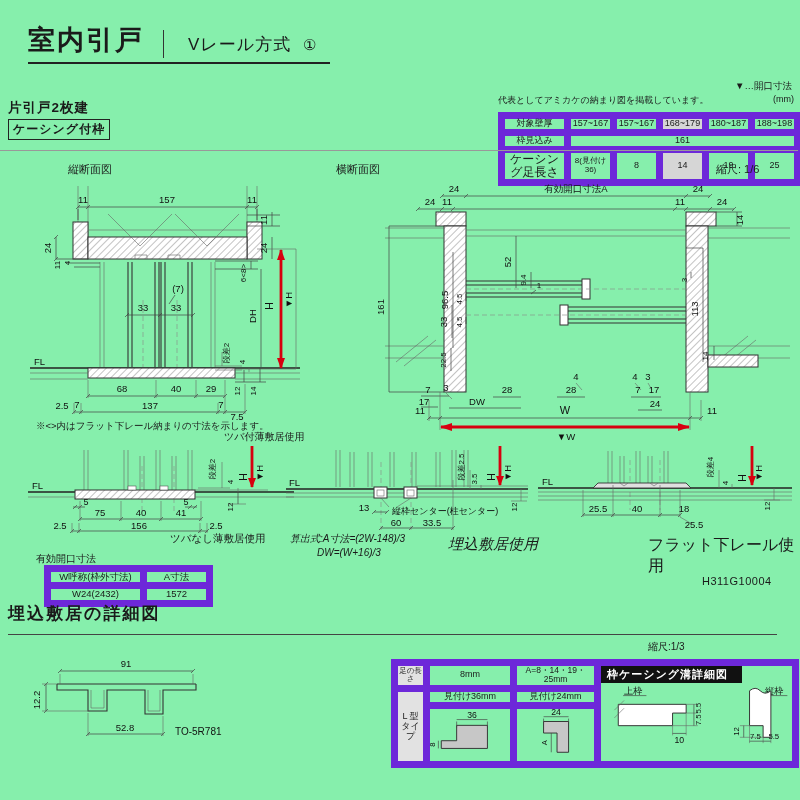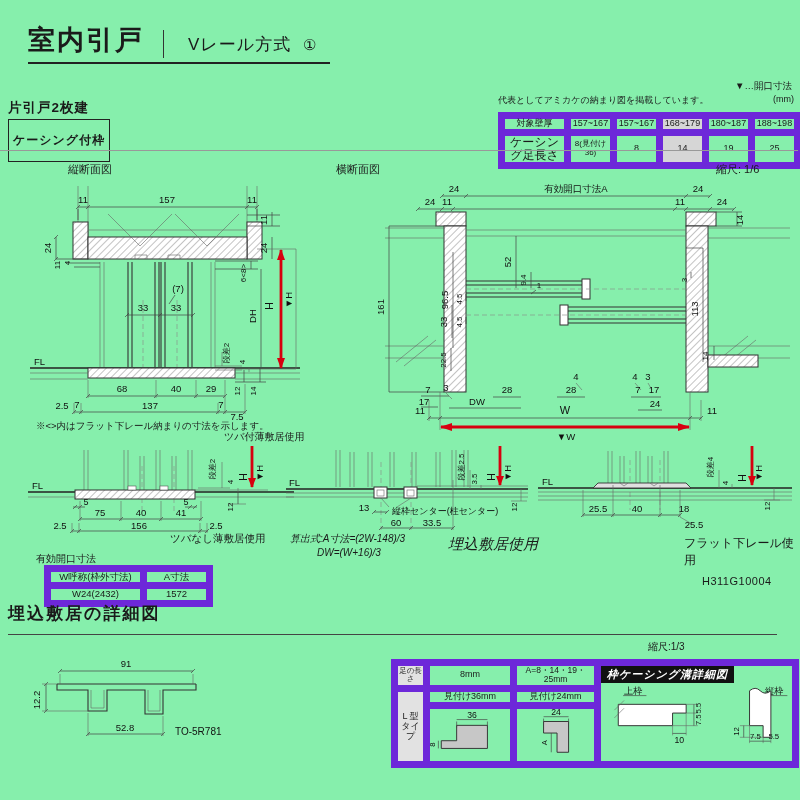--- a/index.html
+++ b/index.html
@@ -20,22 +20,22 @@
   .title-main{font-size:27px;font-weight:bold;letter-spacing:2px;}
   .title-sub{font-size:17px;letter-spacing:1px;}
   .sec-label{font-size:11px;}
   .note{font-size:9.5px;}
   table{border-collapse:collapse;table-layout:fixed;}
   .spectbl td,.opentbl td,.legtbl td{border:7px solid #6d28d9;text-align:center;vertical-align:middle;
     padding:0;font-size:9px;line-height:1.1;}
   .spectbl .shade{background:#d6d6d6;}
   .legtbl .gray{background:#e2e2e2;}
   .blackbar{display:inline-block;background:#111;color:#fff;font-size:11px;font-weight:bold;
-    padding:2px 6px 3px 6px;letter-spacing:1px;font-style:italic;}
-  .boxed{display:inline-block;border:1.2px solid #222;padding:12px 4px;font-size:12px;font-weight:bold;letter-spacing:1px;}
+    padding:2px 14px 3px 6px;letter-spacing:1px;}
+  .boxed{display:inline-block;border:1.2px solid #222;padding:1px 4px;font-size:12px;font-weight:bold;letter-spacing:1px;}
 </style>
 </head>
 <body>
 
 <div id="page">
 
   <div class="abs title-main" style="left:28px;top:22px;">室内引戸</div>
   <div class="abs" style="left:163px;top:30px;width:1px;height:28px;background:#333;"></div>
   <div class="abs title-sub" style="left:188px;top:33px;">
     <span>Vレール方式</span>
@@ -56,20 +56,24 @@
         <col style="width:46px">
       </colgroup>
     <tbody>
         <tr style="height:14px">
       <td>対象壁厚</td>
       <td>157~167</td>
       <td>157~167</td>
       <td class="shade">168~179</td>
       <td>180~187</td>
       <td>188~198</td>
+    </tr>
+    <tr style="height:13px">
+      <td>枠見込み</td>
+      <td colspan="5">161</td>
     </tr>
     <tr style="height:15px">
       <td style="font-size:12px">ケーシング足長さ</td>
       <td style="font-size:8px">8(見付け36)</td>
       <td>8</td>
       <td class="shade">14</td>
       <td>19</td>
       <td>25</td>
     </tr>
   </tbody>
@@ -340,21 +344,21 @@
       <text x="728" y="483" text-anchor="middle" transform="rotate(-90 728 483)" class="s8">4</text>
       <text x="746" y="478" text-anchor="middle" transform="rotate(-90 746 478)" class="s11">H</text>
       <text x="762" y="473" text-anchor="middle" transform="rotate(-90 762 473)">▼H</text>
       <text x="770" y="506" text-anchor="middle" transform="rotate(-90 770 506)" class="s8">12</text>
       <text x="598" y="512" text-anchor="middle">25.5</text>
       <text x="637" y="512" text-anchor="middle">40</text>
       <text x="684" y="512" text-anchor="middle">18</text>
       <text x="694" y="528" text-anchor="middle">25.5</text>
     </g>
   </svg>
-  <div class="abs" style="left:684px;top:535px;font-size:12px;">フラット下レール使用</div>
+  <div class="abs" style="left:648px;top:535px;font-size:16px;">フラット下レール使用</div>
 
   <div class="abs" style="left:36px;top:552px;font-size:10px;">有効開口寸法</div>
   <table class="opentbl abs" style="left:44px;top:565px;width:162px;">
     <colgroup>
         <col style="width:96px">
         <col style="width:66px">
       </colgroup>
     <tbody>
         <tr style="height:11px">
       <td style="font-size:9.5px">W呼称(枠外寸法)</td>

